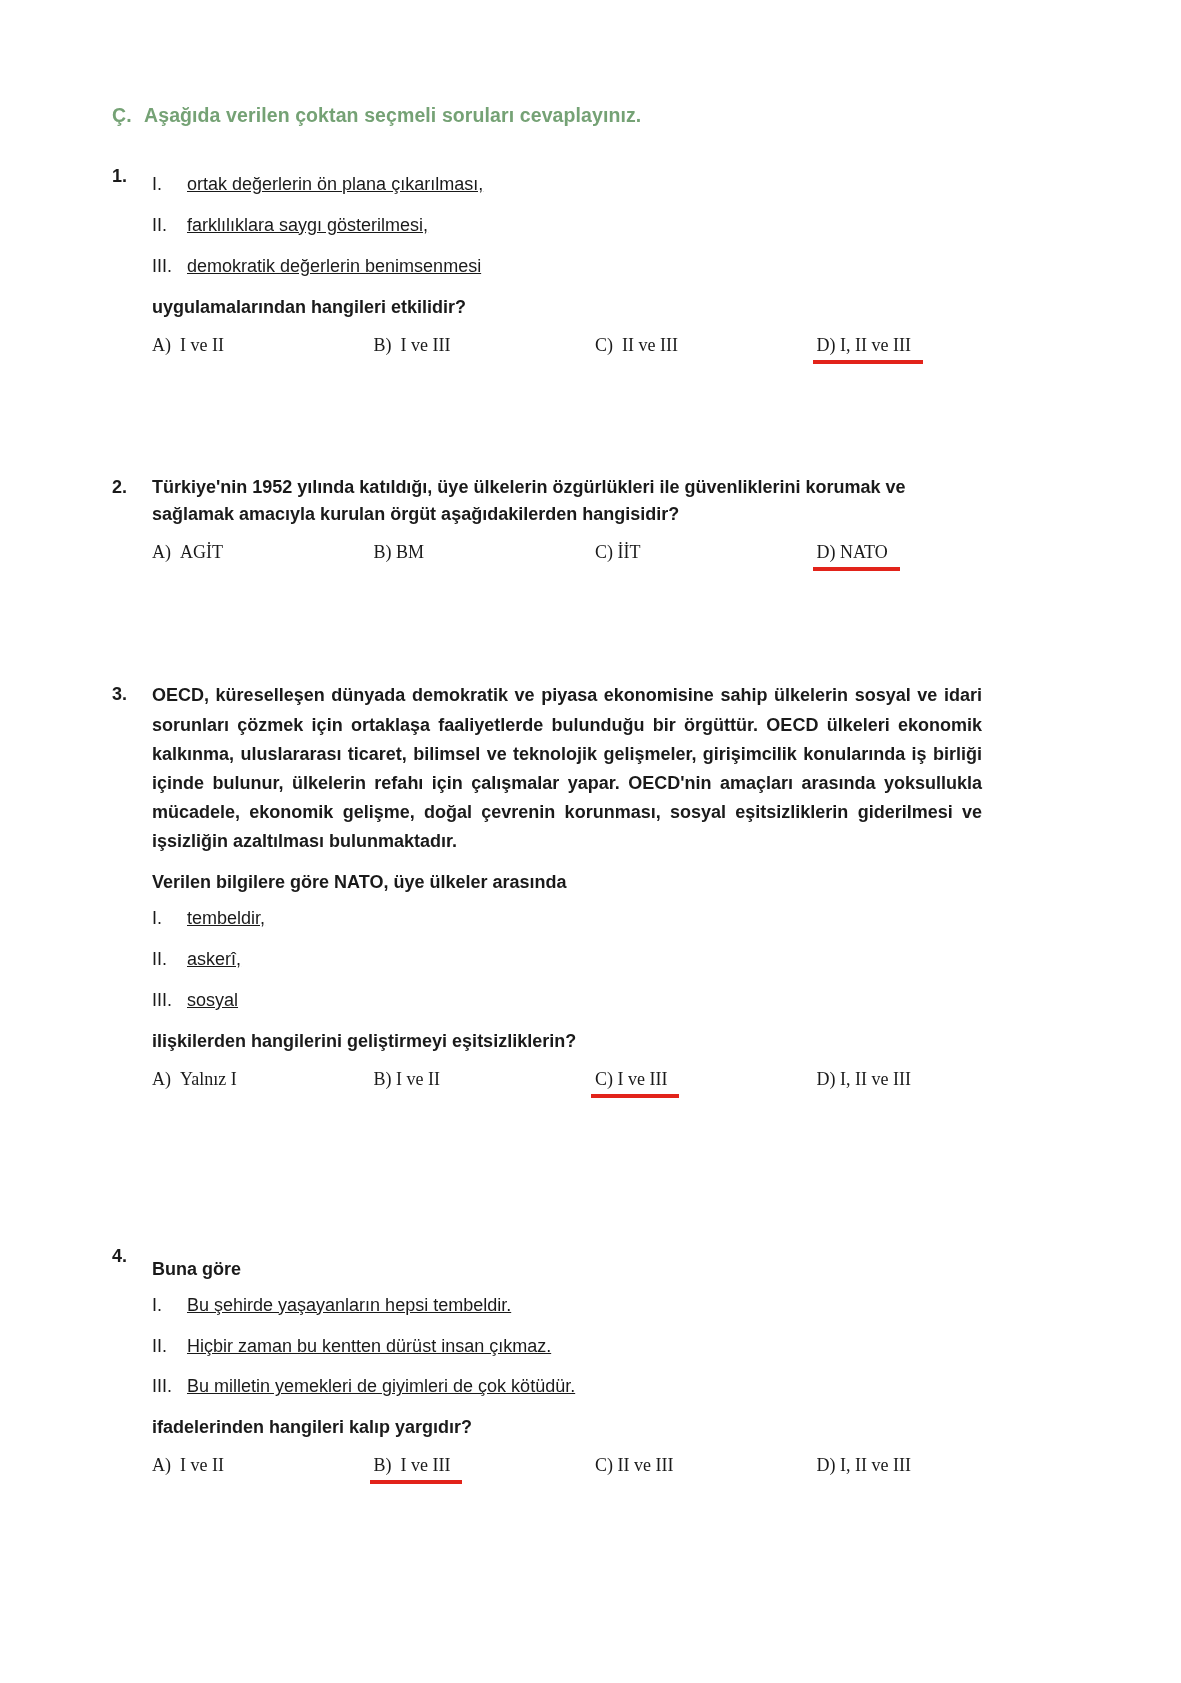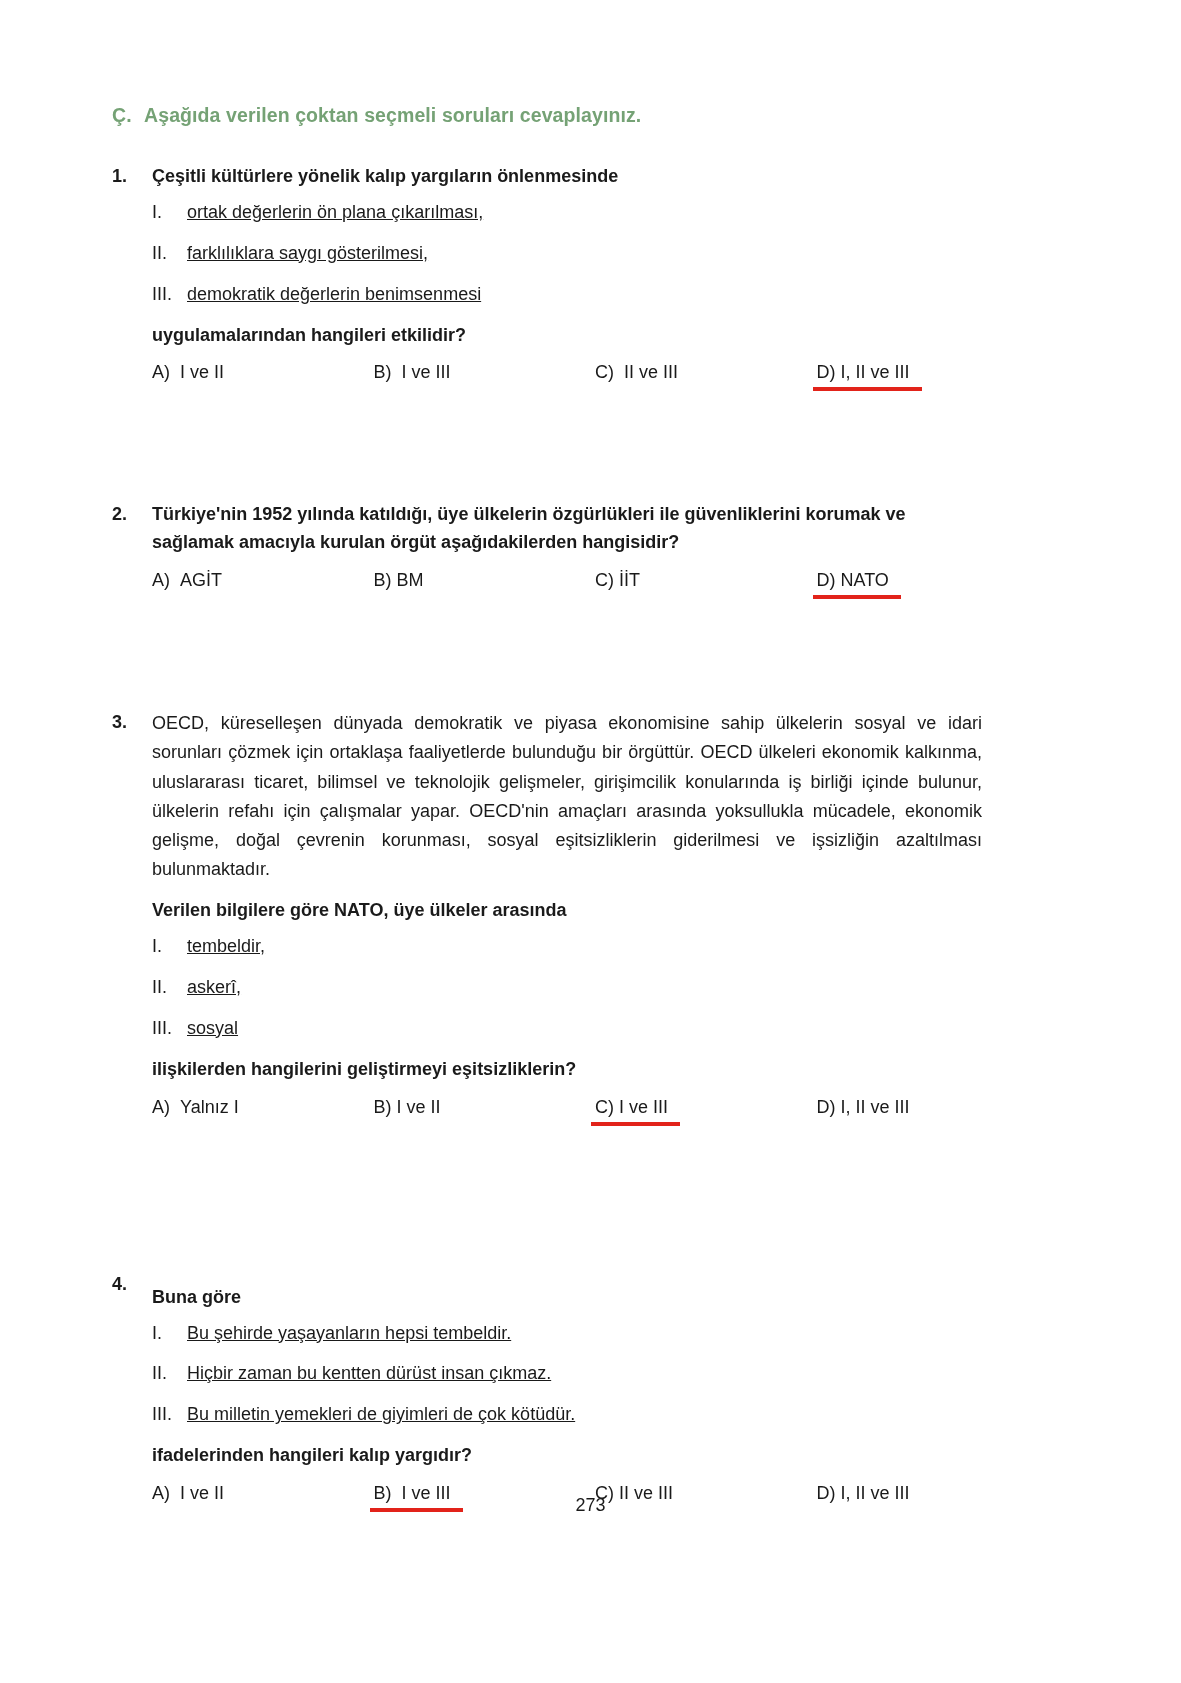--- a/index.html
+++ b/index.html
@@ -66,21 +66,21 @@
   }
   .q-stem {
     font-size: 18px;
     font-weight: bold;
     line-height: 1.55;
   }
   .q-para {
     font-size: 18px;
     line-height: 1.62;
     text-align: justify;
-    font-weight: normal;
+    font-weight: bold;
   }
   .q-sub-bold {
     font-size: 18px;
     font-weight: bold;
     line-height: 1.55;
     margin-top: 13px;
   }
   .roman-list {
     margin-top: 8px;
   }
@@ -109,20 +109,21 @@
   }
   .opt {
     flex: 0 0 25%;
     position: relative;
     white-space: nowrap;
   }
   .opt-inner {
     display: inline-block;
     position: relative;
     padding-bottom: 5px;
+    font-family: Liberation Serif, serif;
   }
   .opt.answer .opt-inner::after {
     content: "";
     position: absolute;
     left: -4px;
     right: -12px;
     bottom: 0;
     height: 4px;
     background: #e2231a;
   }
@@ -155,21 +156,20 @@
     <div class="section-header">
       <span class="sh-letter">Ç.</span>
       <span class="sh-text">Aşağıda verilen çoktan seçmeli soruları cevaplayınız.</span>
     </div>
 
     <div class="gap-1"></div>
 
     <div class="question">
       <div class="q-num">1.</div>
       <div class="q-body">
-        <div class="q-stem">Çeşitli kültürlere yönelik kalıp yargıların önlenmesinde</div>
         <div class="roman-list">
           <div class="roman-item">
             <span class="ri-num">I.</span>
             <span class="ri-text">ortak değerlerin ön plana çıkarılması,</span>
           </div>
           <div class="roman-item">
             <span class="ri-num">II.</span>
             <span class="ri-text">farklılıklara saygı gösterilmesi,</span>
           </div>
           <div class="roman-item">
@@ -258,14 +258,13 @@
           <div class="opt"><span class="opt-inner"><span>A)</span>&nbsp;&nbsp;<span>I ve II</span></span></div>
           <div class="opt shift-mid answer"><span class="opt-inner"><span>B)</span>&nbsp;&nbsp;<span>I ve III</span></span></div>
           <div class="opt shift-mid"><span class="opt-inner"><span>C)</span>&nbsp;<span>II ve III</span></span></div>
           <div class="opt shift-mid"><span class="opt-inner"><span>D)</span>&nbsp;<span>I, II ve III</span></span></div>
         </div>
       </div>
     </div>
 
   </div>
 
-  <div class="page-number">273</div>
 </div>
 
 </body></html>

